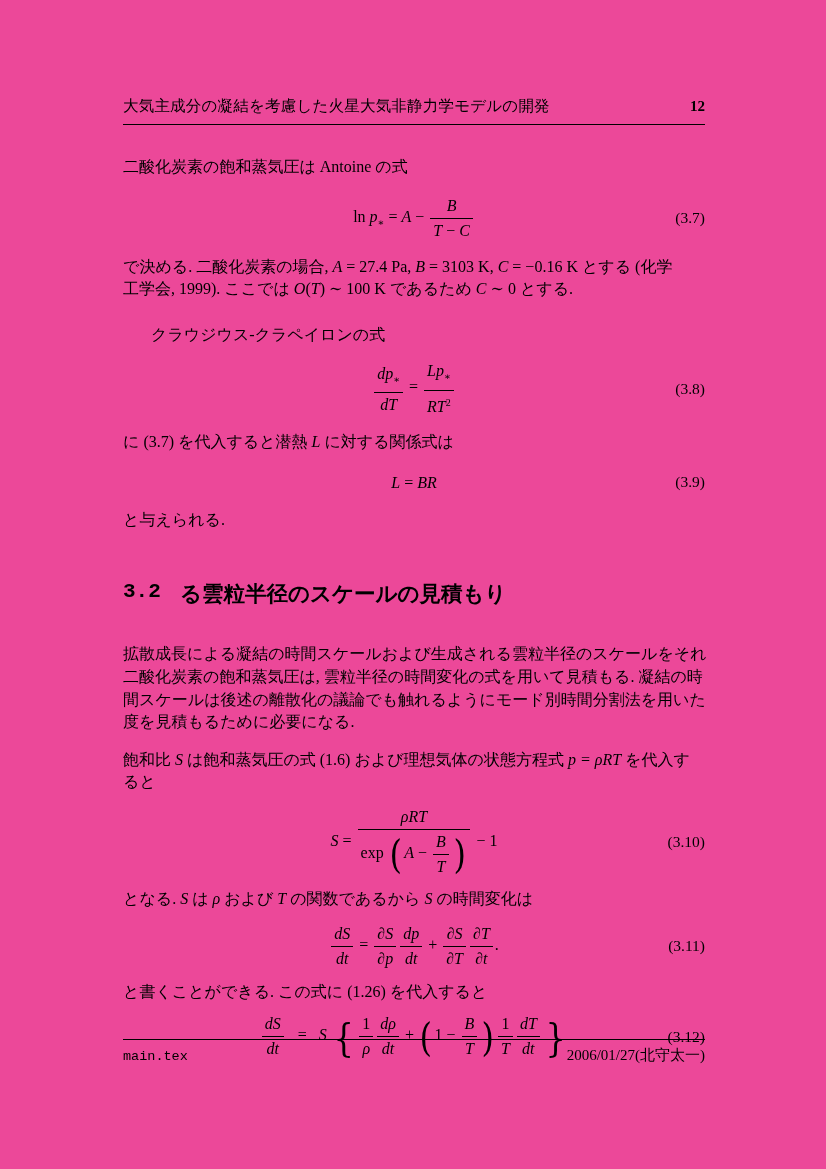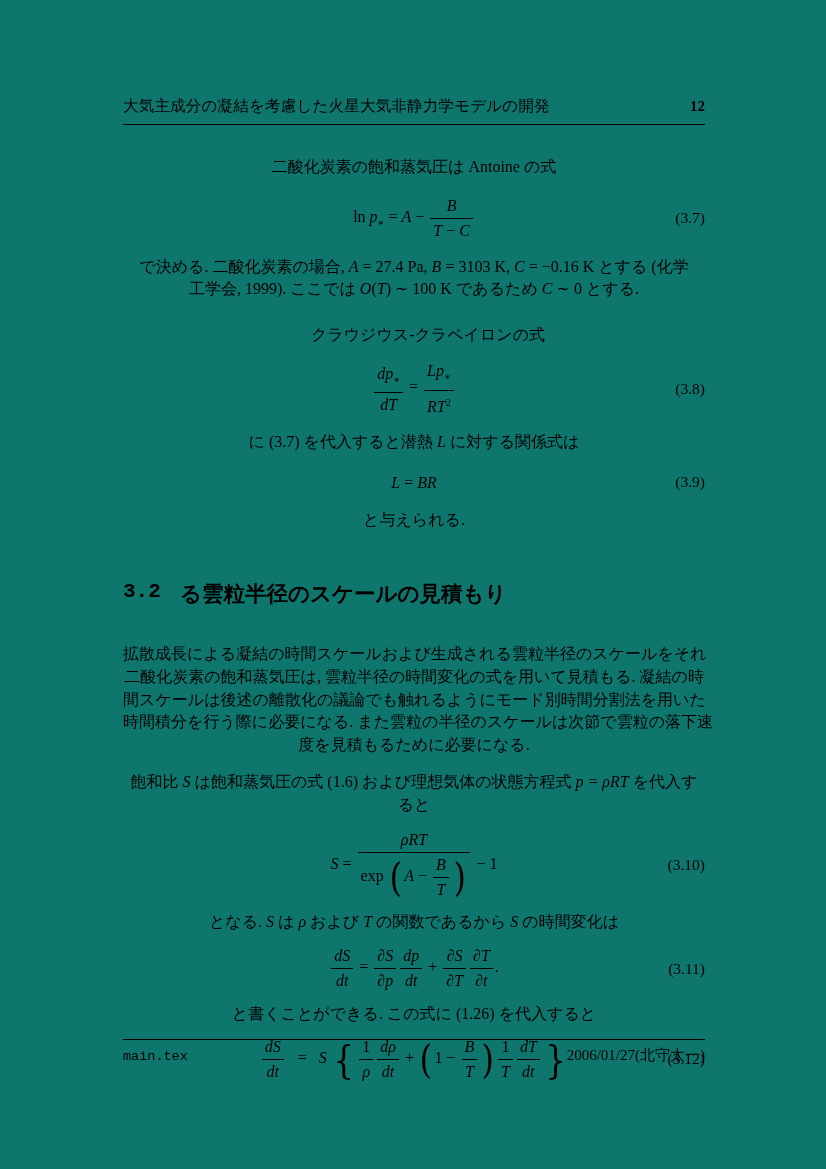--- a/index.html
+++ b/index.html
@@ -1,30 +1,30 @@
 <!DOCTYPE html>
 <html><head>
 <meta charset="utf-8">
 <style>
   html,body { margin:0; padding:0; background:#ffffff; }
   .page {
-    position:relative; width:826px; height:1169px; background:#0f766e; color:#000;
+    position:relative; width:826px; height:1169px; background:#ec4899; color:#000;
     font-family:"Liberation Serif","DejaVu Serif",serif; overflow:hidden;
   }
   .content { position:absolute; left:123px; top:96px; width:582px; }
 
   
   .header { display:flex; justify-content:space-between; align-items:baseline;
             border-bottom:1px solid #000; padding-bottom:7px; }
   .header-title { font-size:15.5px; letter-spacing:.2px; }
   .page-num { font-weight:bold; font-size:15px; }
 
   
   .para { font-size:16px; line-height:22.6px; }
-  .tline { white-space:pre;text-align:center; }
+  .tline { white-space:pre; }
   .mi { font-style:italic; white-space:pre; }
   .rm0 { white-space:pre; }
 
   
   .equation { position:relative; text-align:center; font-size:16px; }
   .eq-inner { display:inline-block; vertical-align:middle; }
   .eq-tag { position:absolute; right:0; top:50%; transform:translateY(-50%); font-size:15.5px; }
   .mr, .mit { white-space:pre; }
   .mit { font-style:italic; }
   sub { font-size:10px; } sup { font-size:10px; }
@@ -116,21 +116,20 @@
         <span class="section-title">
             <div class="tline"><span class="rm0">る雲粒半径のスケールの見積もり</span></div>
           </span>
       </div>
     </div>
 
     <div class="para m-body">
         <div class="tline"><span class="rm0">拡散成長による凝結の時間スケールおよび生成される雲粒半径のスケールをそれ</span></div>
         <div class="tline"><span class="rm0">二酸化炭素の飽和蒸気圧は, 雲粒半径の時間変化の式を用いて見積もる. 凝結の時</span></div>
         <div class="tline"><span class="rm0">間スケールは後述の離散化の議論でも触れるようにモード別時間分割法を用いた</span></div>
-        <div class="tline"><span class="rm0">時間積分を行う際に必要になる. また雲粒の半径のスケールは次節で雲粒の落下速</span></div>
         <div class="tline"><span class="rm0">度を見積もるために必要になる.</span></div>
       </div>
 
     <div class="para m-sat">
         <div class="tline"><span class="rm0">飽和比 </span><span class="mi">S</span><span class="rm0"> は飽和蒸気圧の式 (1.6) および理想気体の状態方程式 </span><span class="mi">p = ρRT</span><span class="rm0"> を代入す</span></div>
         <div class="tline"><span class="rm0">ると</span></div>
       </div>
 
     <div class="equation m-eq310">
       <span class="eq-inner"><span class="mit">S</span><span class="mr"> = </span><span class="frac"><span class="num"><span class="mit">ρRT</span></span><span class="den"><span class="mr">exp </span><span class="fence">

